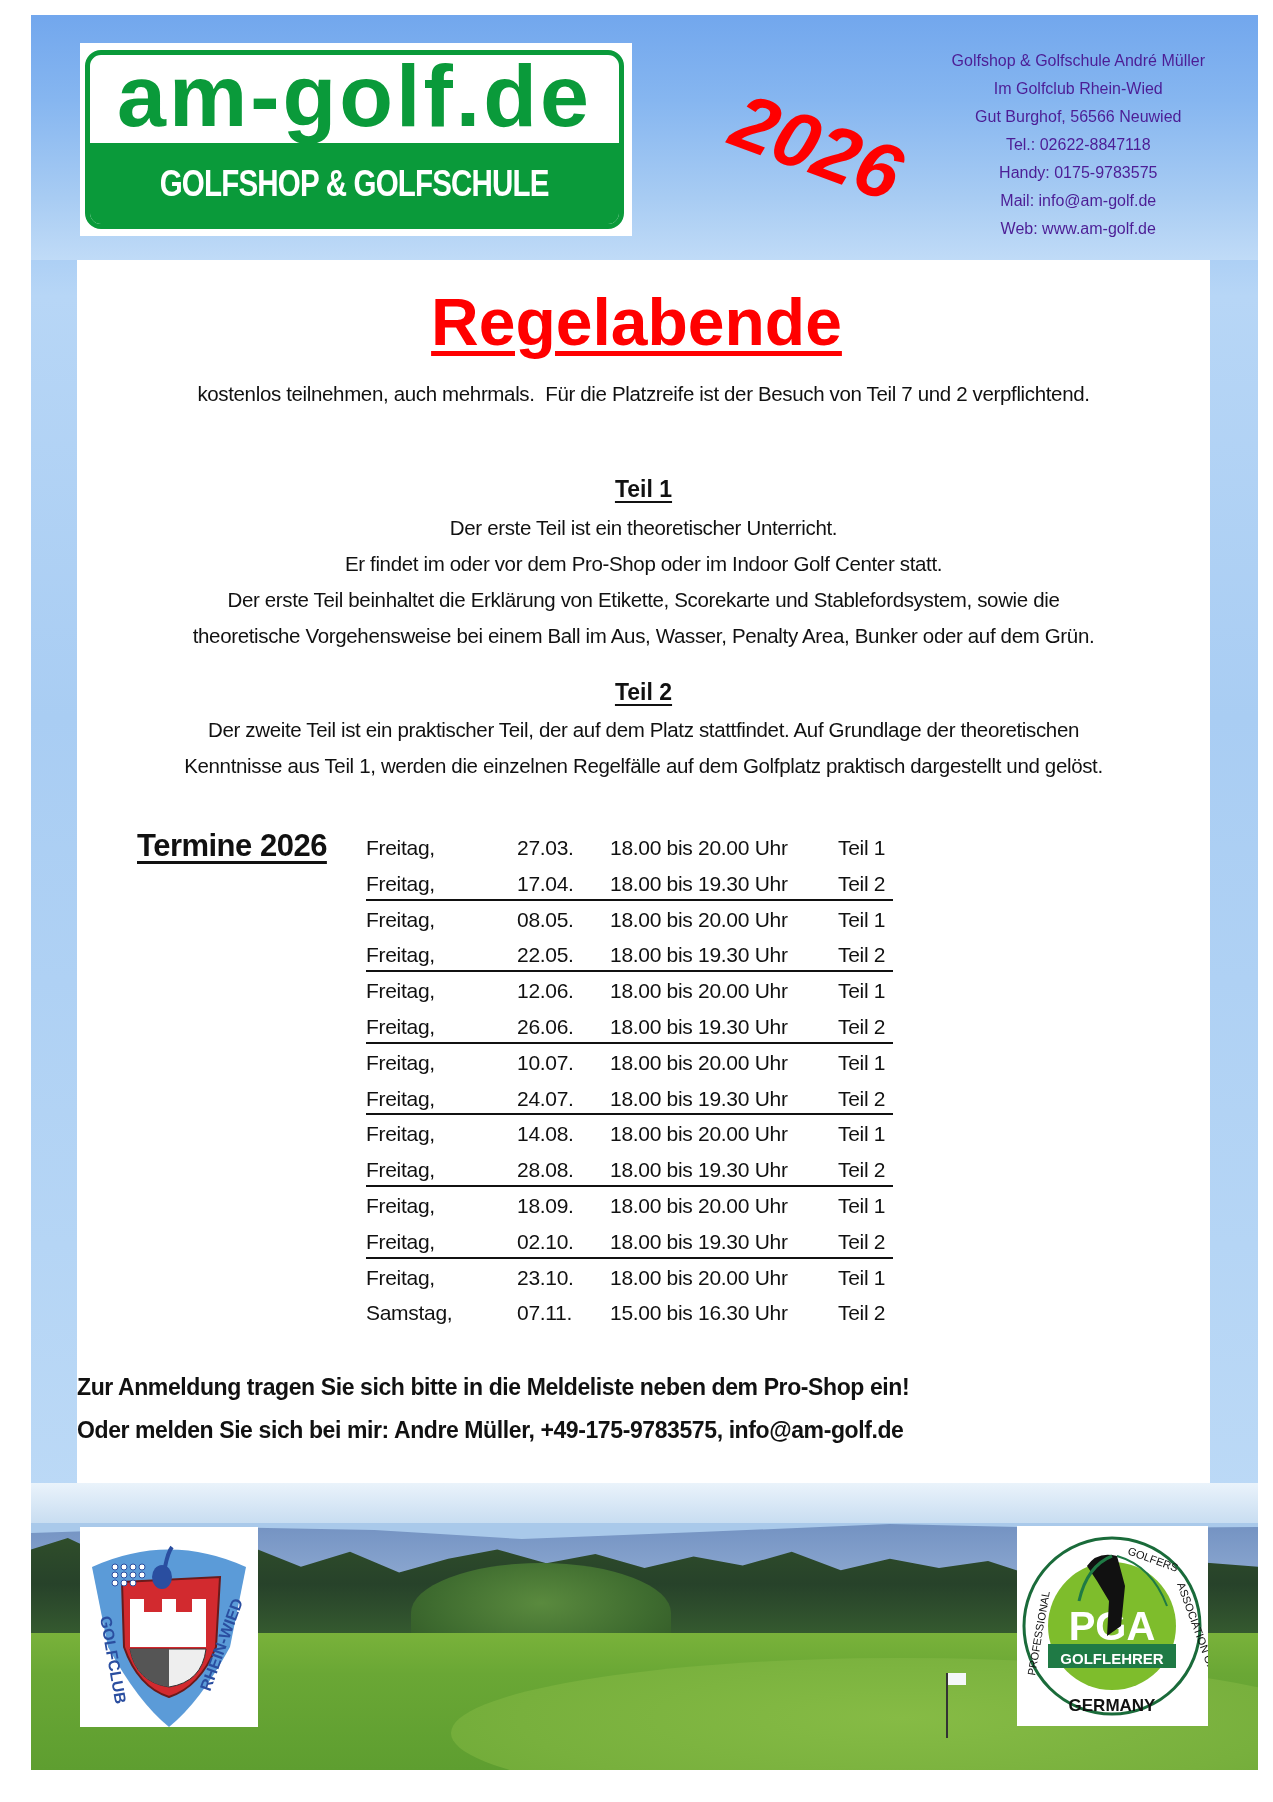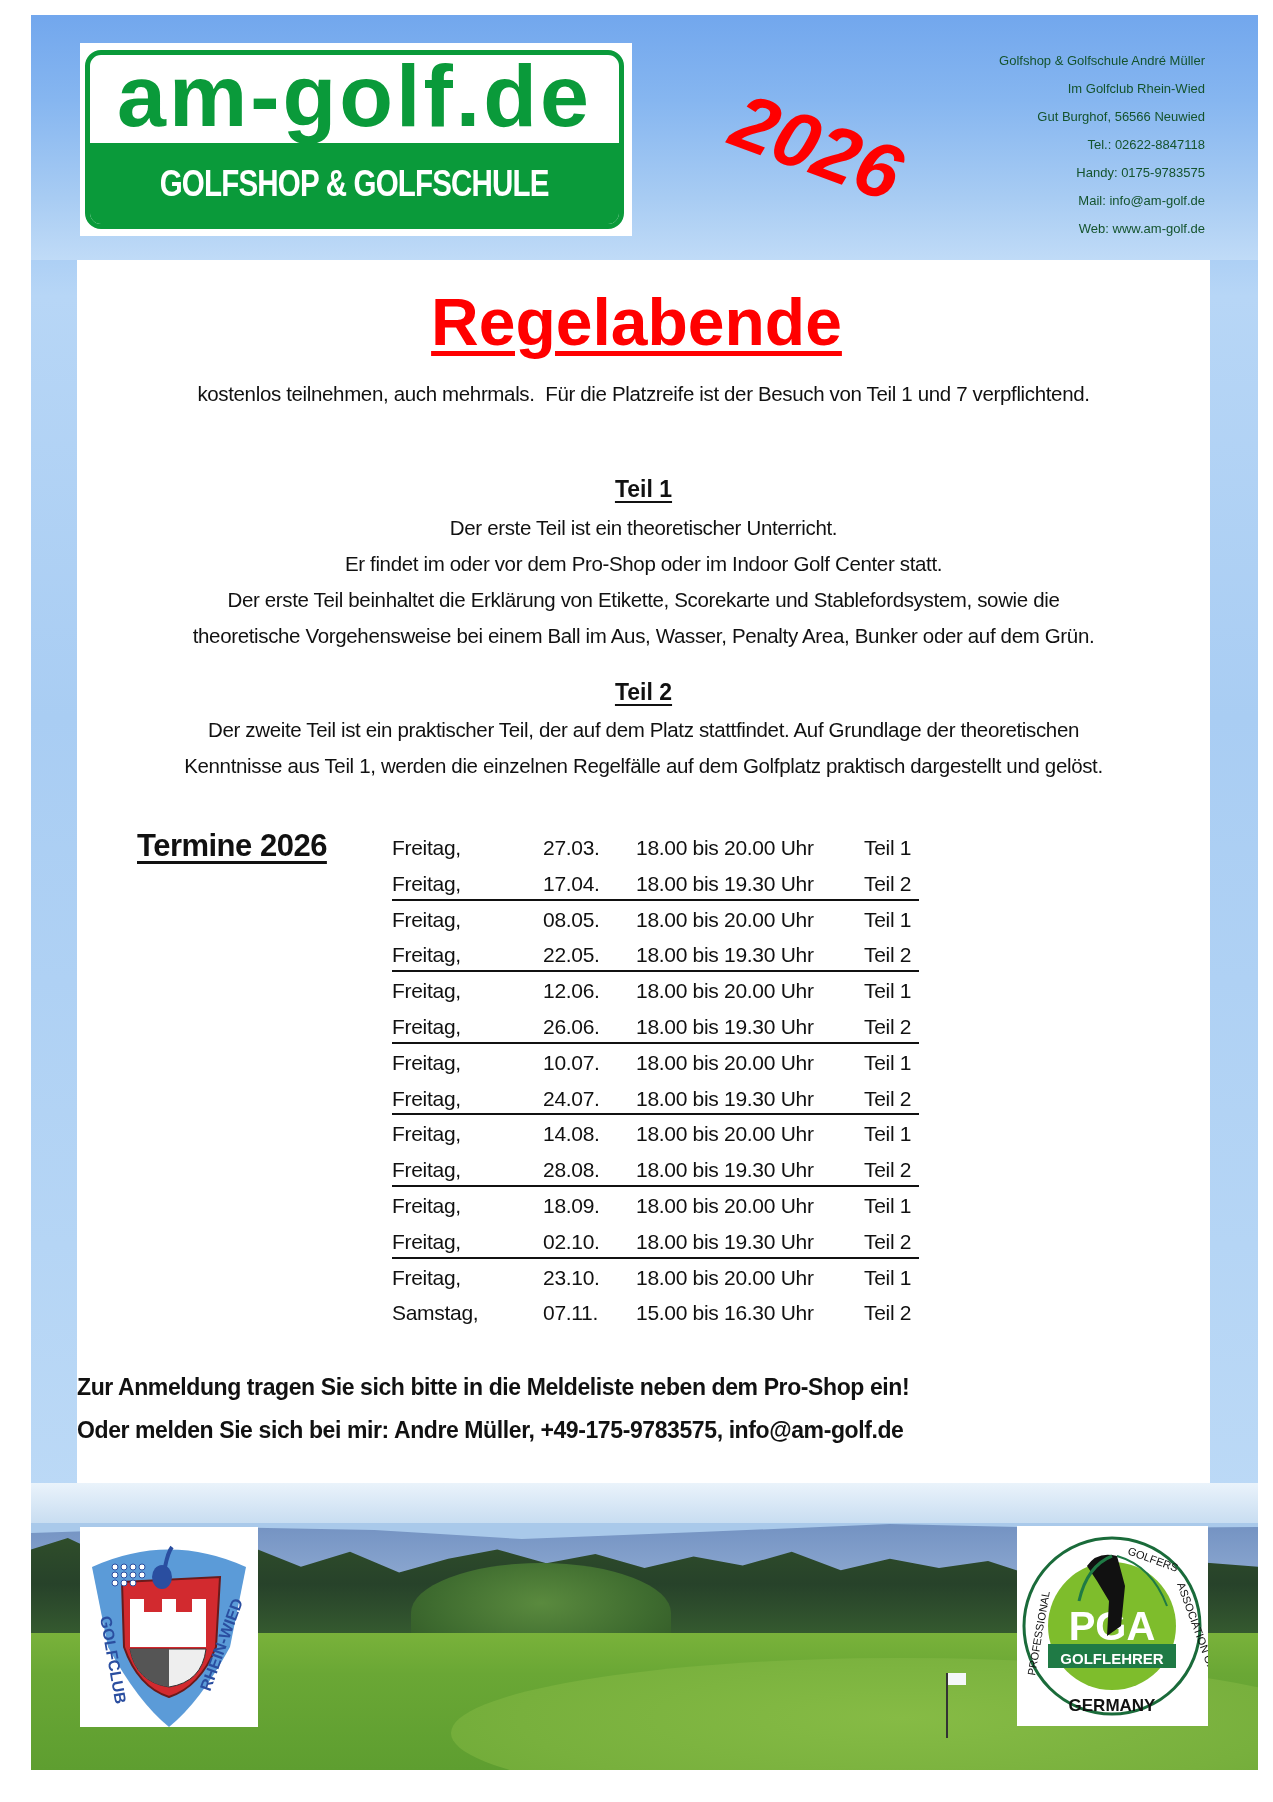--- a/index.html
+++ b/index.html
@@ -37,22 +37,22 @@
   }
   .logo-bottom span { display: inline-block; transform: scaleX(0.82); white-space: nowrap; }
   
   .year-stamp {
     position: absolute; left: 712px; top: 108px; width: 210px; text-align: center;
     font-size: 78px; font-weight: bold; font-style: italic; color: #ff0000;
     transform: rotate(20deg); transform-origin: center; line-height: 1;
   }
   
   .contact {
-    position: absolute; right: 68px; top: 47px; text-align: right; color: #14532d;
-    font-size: 13px; line-height: 28px;
+    position: absolute; right: 68px; top: 47px; text-align: center; color: #4c1d95;
+    font-size: 16px; line-height: 28px;
   }
   .contact div { white-space: nowrap; }
   
   .panel {
     position: absolute; left: 77px; top: 260px; width: 1133px; height: 1223px; background: #fff;
   }
   .title {
     position: absolute; left: 0; right: 0; top: 283px; text-align: center;
     color: #ff0000; font-weight: bold; font-size: 66px; line-height: 78px;
   }
@@ -65,21 +65,21 @@
   .subhead {
     position: absolute; left: 77px; width: 1133px; text-align: center; font-size: 23px; font-weight: bold;
     line-height: 30px;
   }
   .subhead span { text-decoration: underline; text-decoration-thickness: 2px; text-underline-offset: 4px; }
   
   .termine-label {
     position: absolute; left: 137px; top: 826px; font-size: 31px; font-weight: bold; line-height: 40px; letter-spacing: -0.5px;
   }
   .termine-label span { text-decoration: underline; text-decoration-thickness: 3px; text-underline-offset: 5px; }
-  .schedule { position: absolute; left: 392px; top: 830px; width: 530px; }
+  .schedule { position: absolute; left: 366px; top: 830px; width: 530px; }
   .row { position: relative; height: 35.8px; font-size: 21px; line-height: 36px; letter-spacing: -0.3px; }
   .row span { position: absolute; top: 0; white-space: nowrap; }
   .row .c-day { left: 0; }
   .row .c-date { left: 151px; }
   .row .c-time { left: 244px; }
   .row .c-part { left: 472px; }
   .row.ul::after {
     content: ""; position: absolute; left: 0; right: 3px; bottom: 1px; height: 2px; background: #111;
   }
   .bold-line {
@@ -137,21 +137,21 @@
   <div>Web: www.am-golf.de</div>
 </div>
 
 <div class="panel"></div>
 
 <div class="title">
   <span>Regelabende</span>
 </div>
 
 <div class="para" style="top:376px;">
-  <div style="white-space:pre;">kostenlos teilnehmen, auch mehrmals.  Für die Platzreife ist der Besuch von Teil 1 und 7 verpflichtend.</div>
+  <div style="white-space:pre;">kostenlos teilnehmen, auch mehrmals.  Für die Platzreife ist der Besuch von Teil 7 und 2 verpflichtend.</div>
 </div>
 
 <div class="subhead" style="top:474px;">
   <span>Teil 1</span>
 </div>
 <div class="para" style="top:510px;">
   <div>Der erste Teil ist ein theoretischer Unterricht.</div>
   <div>Er findet im oder vor dem Pro-Shop oder im Indoor Golf Center statt.</div>
   <div>Der erste Teil beinhaltet die Erklärung von Etikette, Scorekarte und Stablefordsystem, sowie die</div>
   <div>theoretische Vorgehensweise bei einem Ball im Aus, Wasser, Penalty Area, Bunker oder auf dem Grün.</div>

